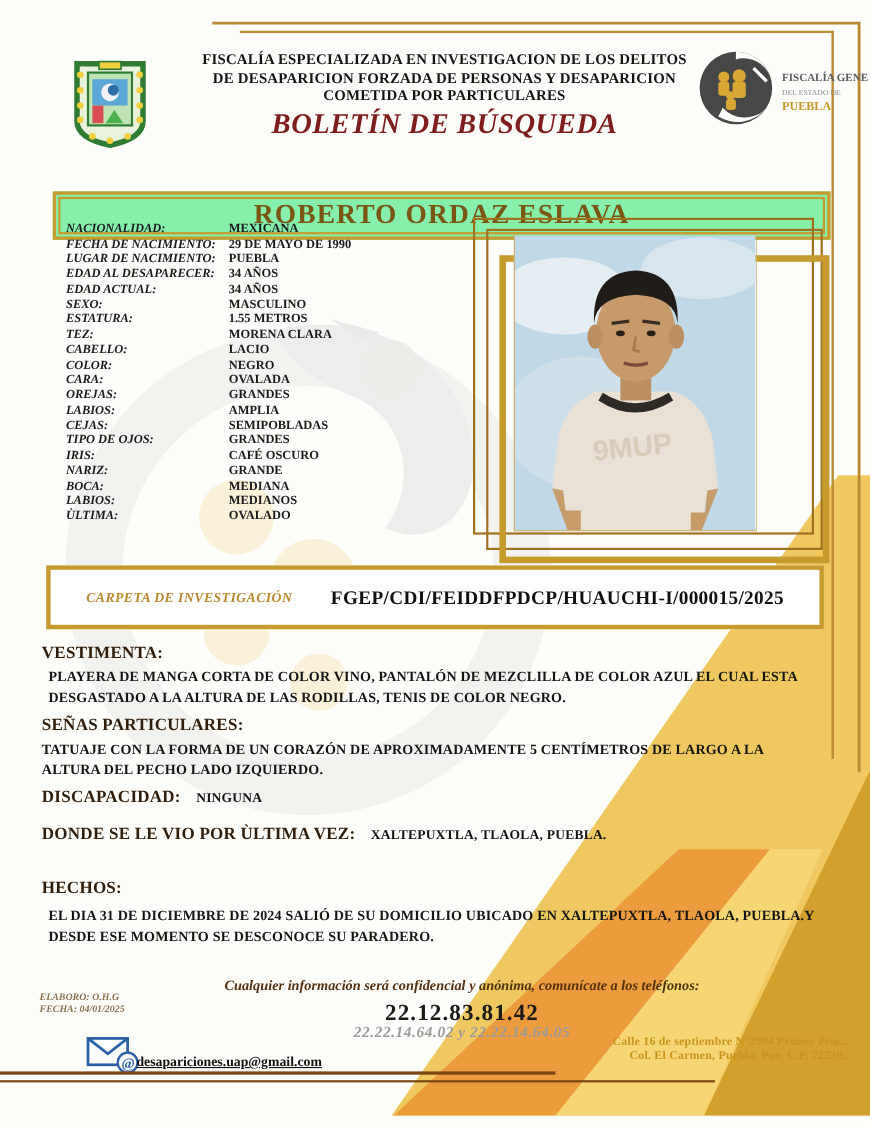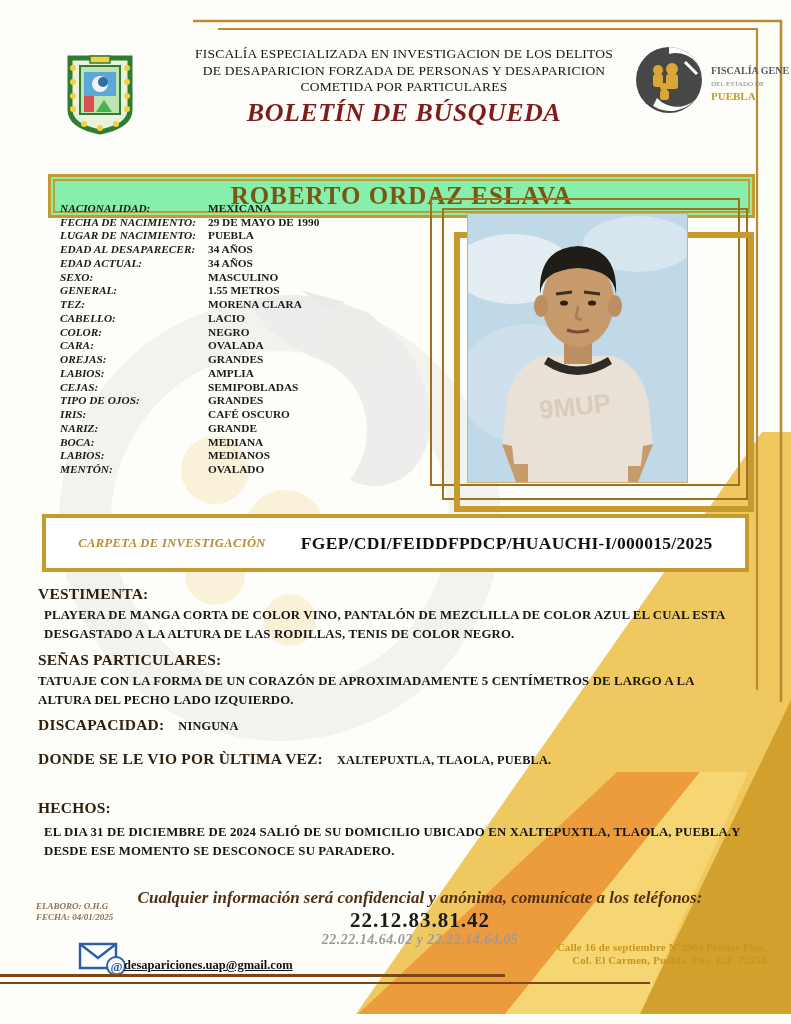--- a/index.html
+++ b/index.html
@@ -3,21 +3,21 @@
 <meta charset="utf-8">
 <style>
   html,body{margin:0;padding:0;background:#e9e9e9;}
   .page{position:relative;width:791px;height:1024px;margin:0 auto;background:#fdfdfa;
         font-family:"Liberation Serif", serif;overflow:hidden;}
   .abs{position:absolute;}
   .decor{left:0;top:0;width:791px;height:1024px;z-index:0;}
   .content{z-index:2;}
 
   
-  .org-lines{left:158px;top:46px;width:492px;text-align:center;font-weight:normal;
+  .org-lines{left:158px;top:46px;width:492px;text-align:center;font-weight:bold;
              font-size:13.5px;line-height:16.5px;color:#141414;letter-spacing:.2px;}
   .bulletin-title{left:158px;top:98px;width:492px;text-align:center;font-weight:bold;
              font-style:italic;font-size:26px;color:#7f1d1d;letter-spacing:.5px;}
 
   
   .name-banner{left:48px;top:144px;width:701px;height:38px;border:3px solid #C79A2D;background:#86efac;margin-top:30px;}
   .name-inner{position:absolute;left:2px;top:2px;right:2px;bottom:2px;border:2px solid #C79A2D;
               display:flex;align-items:center;justify-content:center;}
   .name-text{font-weight:bold;font-size:25px;color:#7A5614;letter-spacing:1px;}
 
@@ -40,21 +40,21 @@
   .case-label{font-weight:bold;font-style:italic;font-size:12.5px;color:#B9892E;letter-spacing:.4px;}
   .case-number{font-weight:bold;font-size:17.5px;color:#111;letter-spacing:.3px;margin-top:1px;margin-left:35px;}
 
   
   .sec-title{font-weight:bold;font-size:15.5px;color:#2F1E0B;letter-spacing:.2px;}
   .sec-body{font-weight:bold;font-size:12.8px;color:#151515;line-height:1.52;letter-spacing:.15px;}
   .inline-val{font-weight:bold;font-size:12.3px;color:#151515;margin-left:10px;letter-spacing:.2px;}
 
   
   .conf-line{left:70px;top:888px;width:700px;text-align:center;font-weight:bold;font-style:italic;
-             font-size:17px;color:#53300F;}
+             font-size:13px;color:#53300F;}
   .phone-main{left:70px;top:908px;width:700px;text-align:center;font-weight:bold;font-size:21px;color:#1a1a1a;letter-spacing:1px;}
   .phones-alt{left:70px;top:932px;width:700px;text-align:center;font-weight:bold;font-style:italic;
               font-size:14px;color:#9B9B9B;letter-spacing:.5px;}
   .elaboro{left:36px;top:901px;font-style:italic;font-weight:bold;font-size:9px;color:#8B7350;line-height:11px;}
   .email-row{left:78px;top:940px;display:flex;align-items:flex-end;}
   .email-text{font-weight:bold;font-size:12.5px;color:#111;
               text-decoration:underline;margin-left:-6px;padding-bottom:3px;}
   .address{left:470px;top:941px;width:302px;text-align:right;font-weight:bold;font-size:10.8px;
            color:#C8951B;line-height:13px;letter-spacing:.2px;}
   .hline1{left:0;top:974px;width:505px;height:3px;background:#7B4714;}
@@ -169,21 +169,21 @@
       </div>
     <div class="frow">
         <span class="flabel">EDAD ACTUAL:</span>
         <span class="fvalue">34 AÑOS</span>
       </div>
     <div class="frow">
         <span class="flabel">SEXO:</span>
         <span class="fvalue">MASCULINO</span>
       </div>
     <div class="frow">
-        <span class="flabel">GENERAL:</span>
+        <span class="flabel">ESTATURA:</span>
         <span class="fvalue">1.55 METROS</span>
       </div>
     <div class="frow">
         <span class="flabel">TEZ:</span>
         <span class="fvalue">MORENA CLARA</span>
       </div>
     <div class="frow">
         <span class="flabel">CABELLO:</span>
         <span class="fvalue">LACIO</span>
       </div>
@@ -221,21 +221,21 @@
       </div>
     <div class="frow">
         <span class="flabel">BOCA:</span>
         <span class="fvalue">MEDIANA</span>
       </div>
     <div class="frow">
         <span class="flabel">LABIOS:</span>
         <span class="fvalue">MEDIANOS</span>
       </div>
     <div class="frow">
-        <span class="flabel">MENTÓN:</span>
+        <span class="flabel">ÙLTIMA:</span>
         <span class="fvalue">OVALADO</span>
       </div>
   </div>
 
   <div class="abs content photo-wrap">
     <div class="thin-rect" style="left:0;top:0;width:306px;height:284px;"></div>
     <div class="thin-rect" style="left:12px;top:10px;width:302px;height:288px;"></div>
     <div class="thick-rect" style="left:24px;top:34px;width:288px;height:268px;"></div>
     <div class="photo">
       <svg width="219" height="268" viewBox="0 0 219 268">

